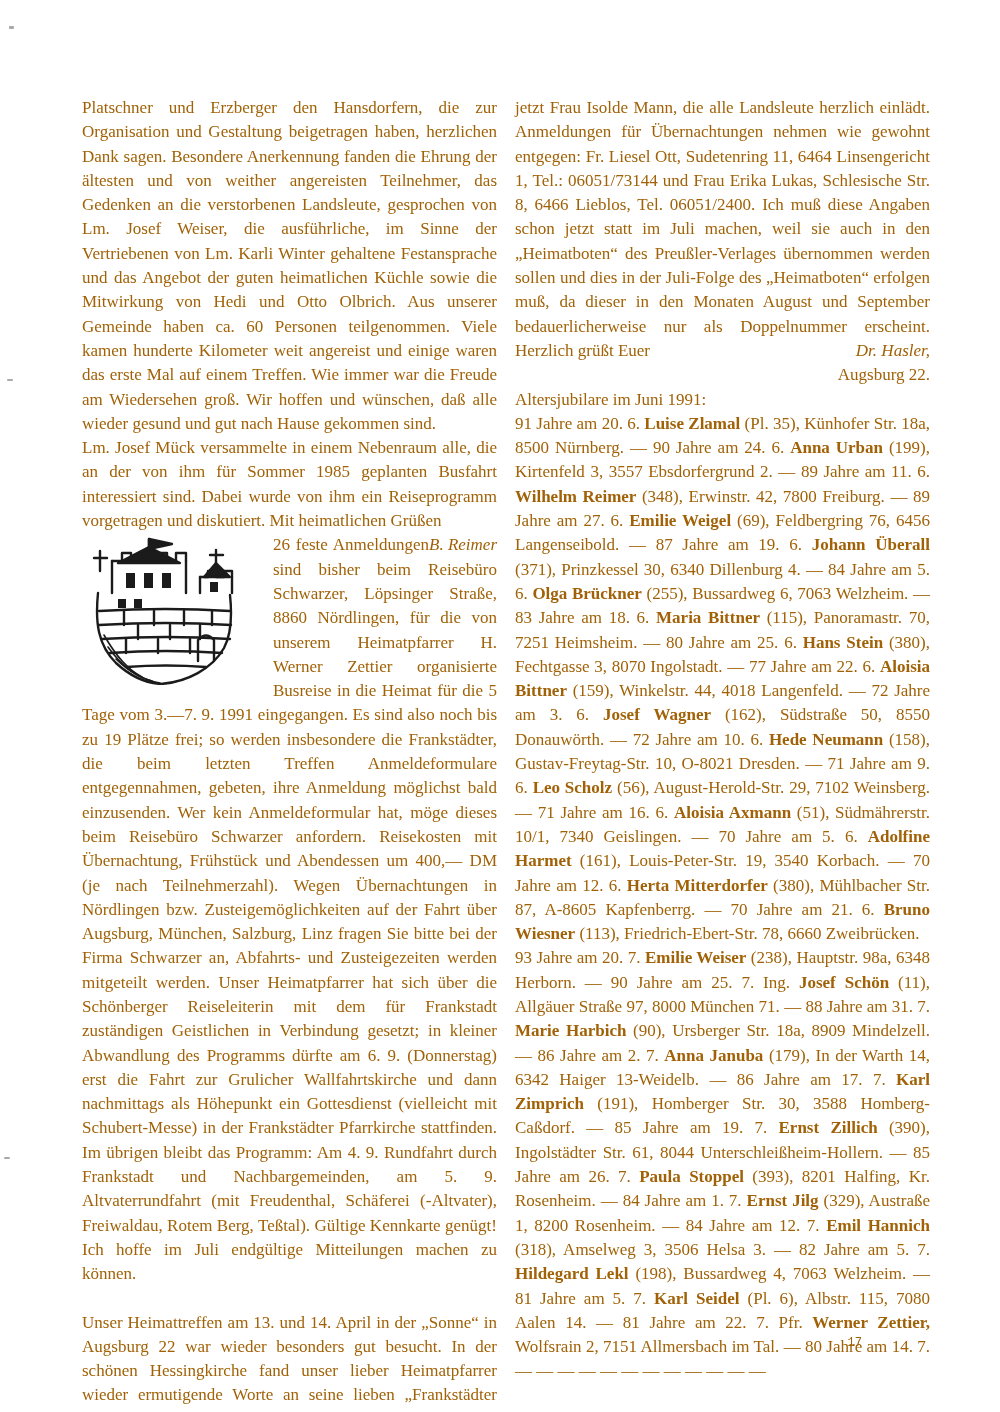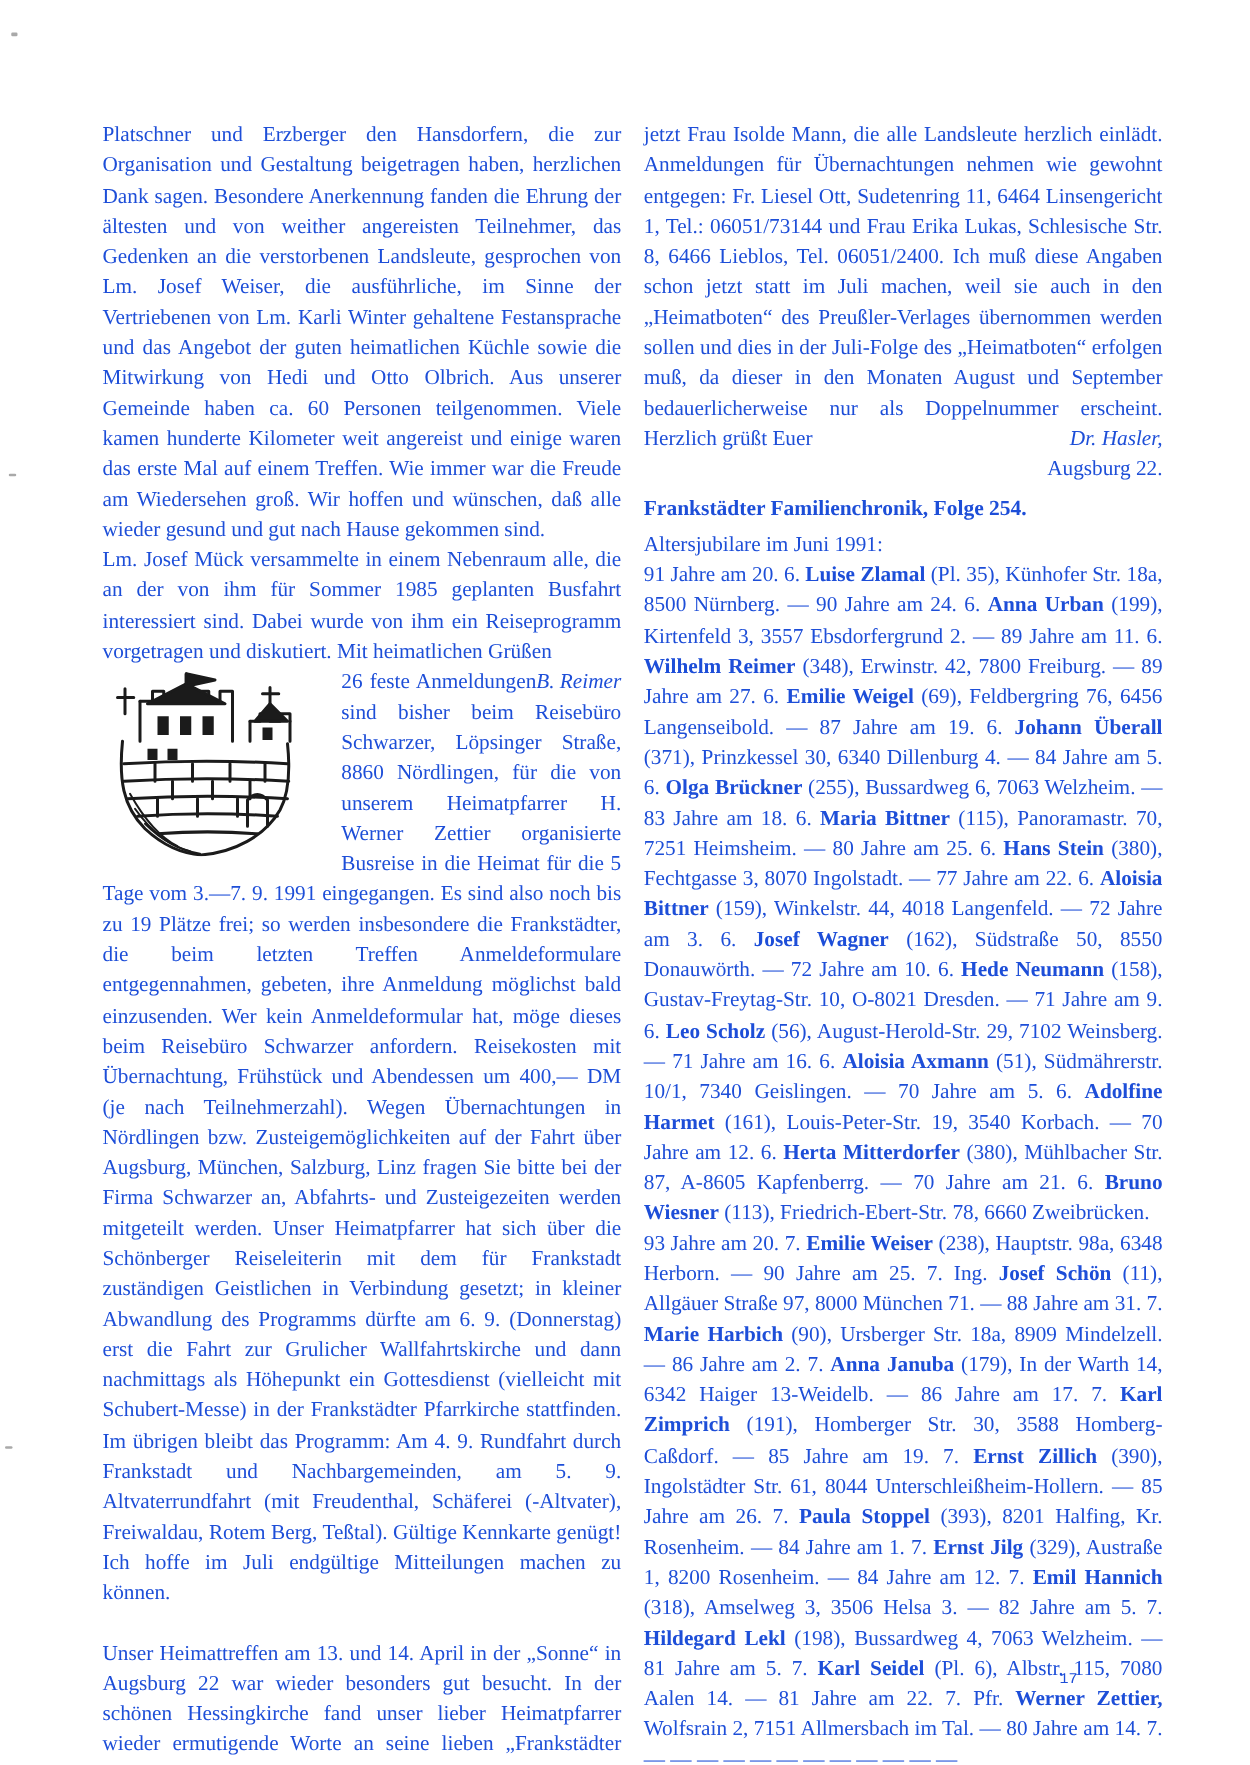--- a/index.html
+++ b/index.html
@@ -1,17 +1,17 @@
 <!DOCTYPE html>
 <html lang="de"><head>
 <meta charset="utf-8">
 <style>
   html,body{margin:0;padding:0;background:#ffffff;}
   .page{position:relative;width:937px;height:1412px;background:#ffffff;overflow:hidden;
-        color:#1d4ed8;font-family:"Liberation Serif",serif;}
+        color:#a16207;font-family:"Liberation Serif",serif;}
   .cols{position:absolute;left:82px;top:96px;width:848px;display:flex;gap:18px;}
   .col{width:415px;font-size:17px;line-height:24.3px;text-align:justify;hyphens:auto;}
   p{margin:0;}
   .mb{margin-bottom:24px;}
   .mt{margin-top:11px;}
   h3.frank{text-align:center;font-size:17.5px;letter-spacing:.4px;margin:25px 0 3px;font-weight:bold;}
   h4.chronik{font-size:17.2px;margin:7px 0 5px;font-weight:bold;}
   .sig{float:right;font-style:italic;}
   .place{display:block;text-align:right;clear:both;}
   .crest{float:left;width:178px;height:148px;margin:4px 13px 2px 0;}
@@ -82,21 +82,20 @@
         <span>26 feste Anmeldungen sind bisher beim Reisebüro Schwarzer, Löpsinger Straße, 8860 Nördlingen, für die von unserem Heimatpfarrer H. Werner Zettier organisierte Busreise in die Heimat für die 5 Tage vom 3.—7. 9. 1991 eingegangen. Es sind also noch bis zu 19 Plätze frei; so werden insbesondere die Frankstädter, die beim letzten Treffen Anmeldeformulare entgegennahmen, gebeten, ihre Anmeldung möglichst bald einzusenden. Wer kein Anmeldeformular hat, möge dieses beim Reisebüro Schwarzer anfordern. Reisekosten mit Übernachtung, Frühstück und Abendessen um 400,— DM (je nach Teilnehmerzahl). Wegen Übernachtungen in Nördlingen bzw. Zusteigemöglichkeiten auf der Fahrt über Augsburg, München, Salzburg, Linz fragen Sie bitte bei der Firma Schwarzer an, Abfahrts- und Zusteigezeiten werden mitgeteilt werden. Unser Heimatpfarrer hat sich über die Schönberger Reiseleiterin mit dem für Frankstadt zuständigen Geistlichen in Verbindung gesetzt; in kleiner Abwandlung des Programms dürfte am 6. 9. (Donnerstag) erst die Fahrt zur Grulicher Wallfahrtskirche und dann nachmittags als Höhepunkt ein Gottesdienst (vielleicht mit Schubert-Messe) in der Frankstädter Pfarrkirche stattfinden. Im übrigen bleibt das Programm: Am 4. 9. Rundfahrt durch Frankstadt und Nachbargemeinden, am 5. 9. Altvaterrundfahrt (mit Freudenthal, Schäferei (-Altvater), Freiwaldau, Rotem Berg, Teßtal). Gültige Kennkarte genügt! Ich hoffe im Juli endgültige Mitteilungen machen zu können.</span>
       </p>
 
       <p class="mb">Unser Heimattreffen am 13. und 14. April in der „Sonne“ in Augsburg 22 war wieder besonders gut besucht. In der schönen Hessingkirche fand unser lieber Heimatpfarrer wieder ermutigende Worte an seine lieben „Frankstädter Pfarrkinder“. Als weitestgereisten Teilnehmer konnte ich Herrn Heinz Langer aus Edmonton, Canada (fr. Fr. 106) begrüßen. Um die Jahrgangstreffen aus den Jahrgängen 1921, 1926 und 1931 kümmerten sich in gewohnt rühriger Weise die Landsleute Ernst Nitsche, Maria Bartel und Annemarie Segari. Bei meiner Begrüßung konnte ich auf die an sich erfreuliche politische Entwicklung in den östlichen Nachbarstaaten hinweisen, die dennoch für uns Heimatvertriebene viele bittere Pillen enthält, wobei wir leider einen für uns günstigeren festeren außenpolitischen Standpunkt vermissen. Wir stimmen voll den Forderungen des eben beendeten Sudetendeutschen Tages in Nürnberg zu; die Verwirklichung unseres Selbstbestimmungsrechtes ist und bleibt ungelöst, die Arbeit unserer Landsmannschaft ist weiterhin notwendig!</p>
 
     </div>
 
     <div class="col">
       <p><span>jetzt Frau Isolde Mann, die alle Landsleute herzlich einlädt. Anmeldungen für Übernachtungen nehmen wie gewohnt entgegen: Fr. Liesel Ott, Sudetenring 11, 6464 Linsengericht 1, Tel.: 06051/73144 und Frau Erika Lukas, Schlesische Str. 8, 6466 Lieblos, Tel. 06051/2400. Ich muß diese Angaben schon jetzt statt im Juli machen, weil sie auch in den „Heimatboten“ des Preußler-Verlages übernommen werden sollen und dies in der Juli-Folge des „Heimatboten“ erfolgen muß, da dieser in den Monaten August und September bedauerlicherweise nur als Doppelnummer erscheint. Herzlich grüßt Euer</span> <span class="sig">Dr. Hasler,</span><span class="place">Augsburg 22.</span></p>
 
-      <h4 class="chronik">Frankstädter Familienchronik, Folge 254.</h4>
 
       <p>Altersjubilare im Juni 1991:</p>
       <p><span>91 Jahre am 20. 6. </span><b>Luise Zlamal</b><span> (Pl. 35), Künhofer Str. 18a, 8500 Nürnberg.</span> — <span>90 Jahre am 24. 6. </span><b>Anna Urban</b><span> (199), Kirtenfeld 3, 3557 Ebsdorfergrund 2.</span> — <span>89 Jahre am 11. 6. </span><b>Wilhelm Reimer</b><span> (348), Erwinstr. 42, 7800 Freiburg.</span> — <span>89 Jahre am 27. 6. </span><b>Emilie Weigel</b><span> (69), Feldbergring 76, 6456 Langenseibold.</span> — <span>87 Jahre am 19. 6. </span><b>Johann Überall</b><span> (371), Prinzkessel 30, 6340 Dillenburg 4.</span> — <span>84 Jahre am 5. 6. </span><b>Olga Brückner</b><span> (255), Bussardweg 6, 7063 Welzheim.</span> — <span>83 Jahre am 18. 6. </span><b>Maria Bittner</b><span> (115), Panoramastr. 70, 7251 Heimsheim.</span> — <span>80 Jahre am 25. 6. </span><b>Hans Stein</b><span> (380), Fechtgasse 3, 8070 Ingolstadt.</span> — <span>77 Jahre am 22. 6. </span><b>Aloisia Bittner</b><span> (159), Winkelstr. 44, 4018 Langenfeld.</span> — <span>72 Jahre am 3. 6. </span><b>Josef Wagner</b><span> (162), Südstraße 50, 8550 Donauwörth.</span> — <span>72 Jahre am 10. 6. </span><b>Hede Neumann</b><span> (158), Gustav-Freytag-Str. 10, O-8021 Dresden.</span> — <span>71 Jahre am 9. 6. </span><b>Leo Scholz</b><span> (56), August-Herold-Str. 29, 7102 Weinsberg.</span> — <span>71 Jahre am 16. 6. </span><b>Aloisia Axmann</b><span> (51), Südmährerstr. 10/1, 7340 Geislingen.</span> — <span>70 Jahre am 5. 6. </span><b>Adolfine Harmet</b><span> (161), Louis-Peter-Str. 19, 3540 Korbach.</span> — <span>70 Jahre am 12. 6. </span><b>Herta Mitterdorfer</b><span> (380), Mühlbacher Str. 87, A-8605 Kapfenberrg.</span> — <span>70 Jahre am 21. 6. </span><b>Bruno Wiesner</b><span> (113), Friedrich-Ebert-Str. 78, 6660 Zweibrücken.</span></p>
 
       <p><span>93 Jahre am 20. 7. </span><b>Emilie Weiser</b><span> (238), Hauptstr. 98a, 6348 Herborn.</span> — <span>90 Jahre am 25. 7. Ing. </span><b>Josef Schön</b><span> (11), Allgäuer Straße 97, 8000 München 71.</span> — <span>88 Jahre am 31. 7. </span><b>Marie Harbich</b><span> (90), Ursberger Str. 18a, 8909 Mindelzell.</span> — <span>86 Jahre am 2. 7. </span><b>Anna Januba</b><span> (179), In der Warth 14, 6342 Haiger 13-Weidelb.</span> — <span>86 Jahre am 17. 7. </span><b>Karl Zimprich</b><span> (191), Homberger Str. 30, 3588 Homberg-Caßdorf.</span> — <span>85 Jahre am 19. 7. </span><b>Ernst Zillich</b><span> (390), Ingolstädter Str. 61, 8044 Unterschleißheim-Hollern.</span> — <span>85 Jahre am 26. 7. </span><b>Paula Stoppel</b><span> (393), 8201 Halfing, Kr. Rosenheim.</span> — <span>84 Jahre am 1. 7. </span><b>Ernst Jilg</b><span> (329), Austraße 1, 8200 Rosenheim.</span> — <span>84 Jahre am 12. 7. </span><b>Emil Hannich</b><span> (318), Amselweg 3, 3506 Helsa 3.</span> — <span>82 Jahre am 5. 7. </span><b>Hildegard Lekl</b><span> (198), Bussardweg 4, 7063 Welzheim.</span> — <span>81 Jahre am 5. 7. </span><b>Karl Seidel</b><span> (Pl. 6), Albstr. 115, 7080 Aalen 14.</span> — <span>81 Jahre am 22. 7. Pfr. </span><b>Werner Zettier,</b><span> Wolfsrain 2, 7151 Allmersbach im Tal.</span> — <span>80 Jahre am 14. 7. </span> —  —  —  —  —  —  —  —  —  —  —  — </p>
     </div>
   </div>
 
   <div class="pageno">17</div>
 </div>

